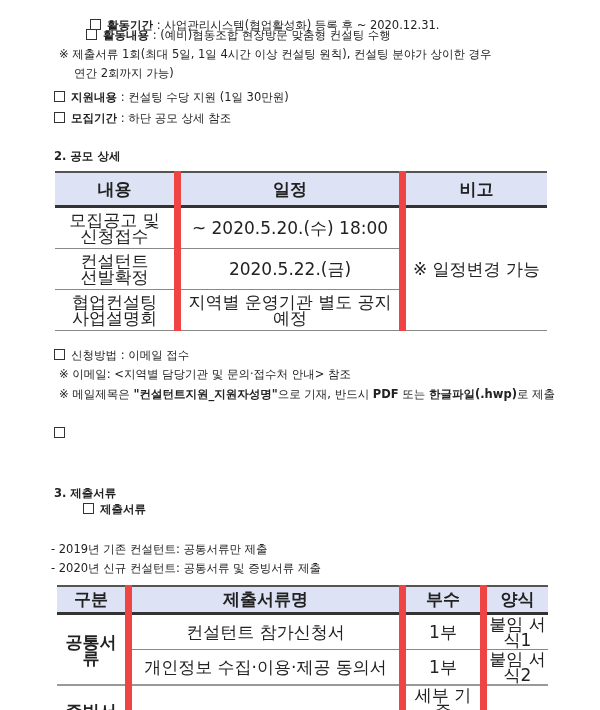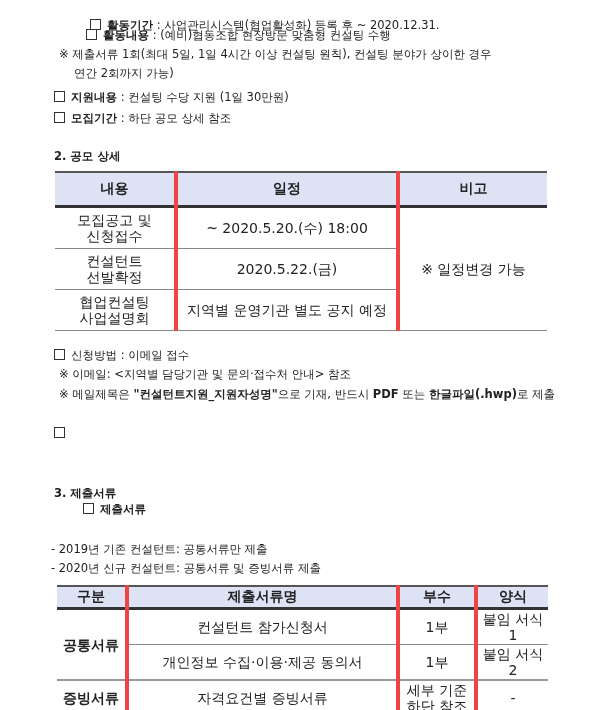--- a/index.html
+++ b/index.html
@@ -3,25 +3,25 @@
 <meta charset="utf-8">
 <style>
   html, body { margin:0; padding:0; background:#ffffff; }
   body { width:600px; height:710px; position:relative; overflow:hidden;
          font-family:"DejaVu Sans", sans-serif; color:#222; font-size:11.5px; }
   .line { position:absolute; left:54px; white-space:nowrap; line-height:16px; }
   .line.indent { left:59px; }
   .line.indent2 { left:74px; }
   .b { font-weight:bold; }
   .box { display:inline-block; width:9px; height:9px; border:1px solid #333; margin-right:6px; vertical-align:-1px; }
-  table { position:absolute; border-collapse:collapse; font-size:14px; color:#222; }
+  table { position:absolute; border-collapse:collapse; font-size:17px; color:#222; }
   th { background:#dde3f5; font-weight:bold; height:30px; text-align:center;
        border-top:2px solid #555; border-bottom:3px solid #333; }
   td { text-align:center; border-top:1px solid #888; border-bottom:1px solid #888; line-height:16px; }
-  th + th, td + td, td.rs { border-left:4px solid #ef4444; }
+  th + th, td + td, td.rs { border-left:7px solid #ef4444; }
   #t1 { left:55px; top:171px; width:492px; }
   #t1 td { height:38px; }
   #t2 { left:57px; top:585px; width:491px; }
   #t2 th { height:17px; }
   #t2 td { height:32px; }
   #t2 tr:last-child td { border-bottom:2px solid #777; }
 </style>
 </head>
 <body>
 

